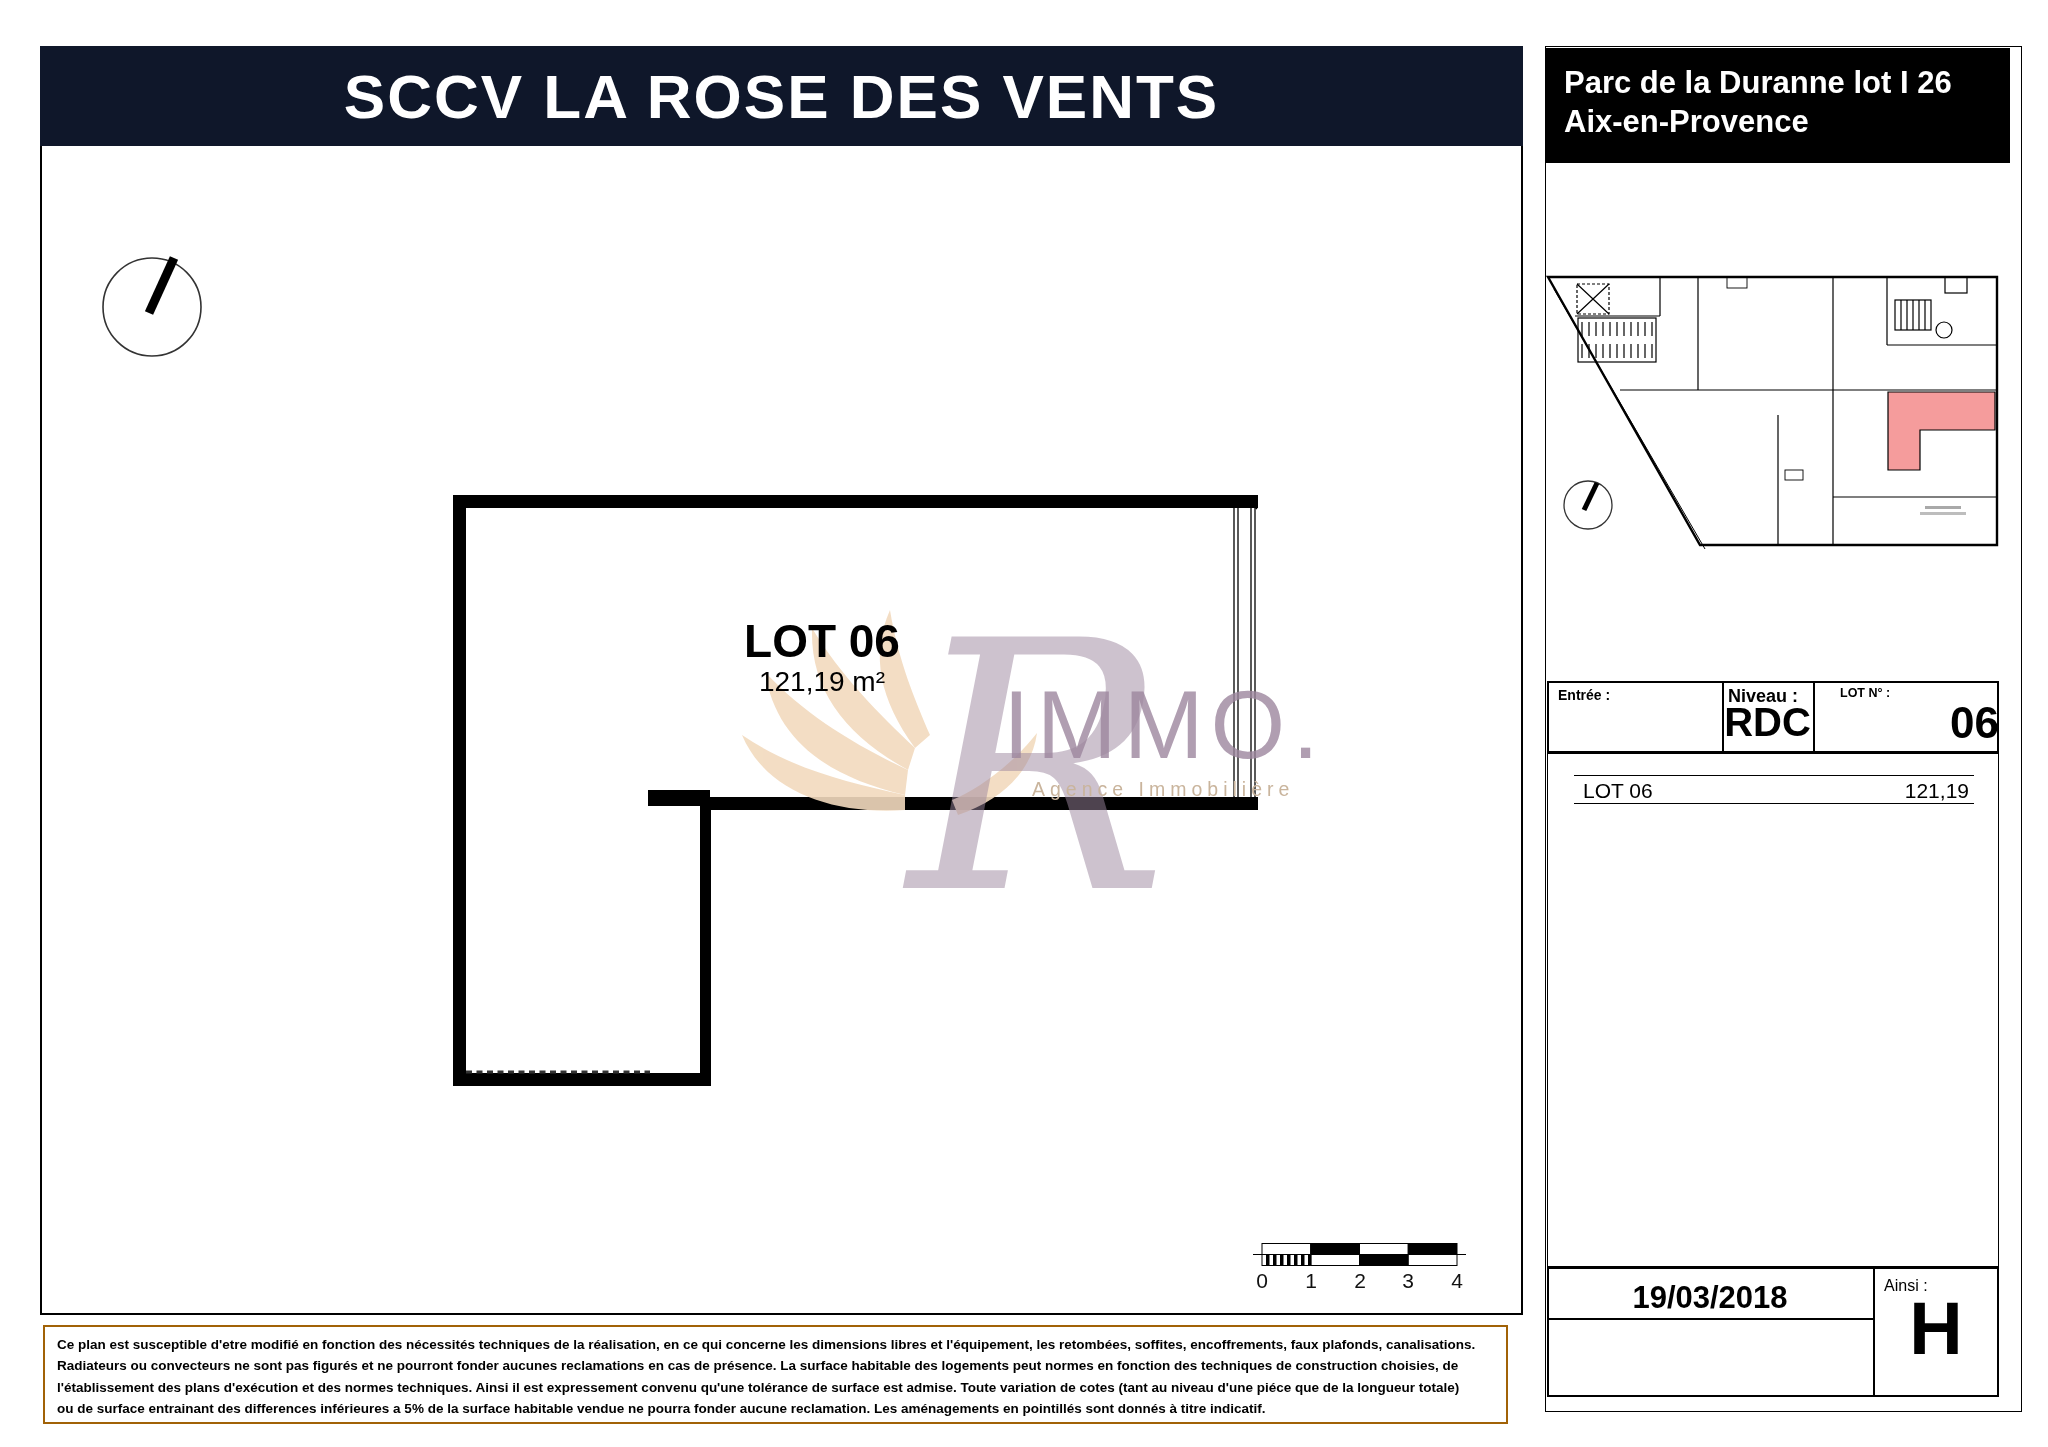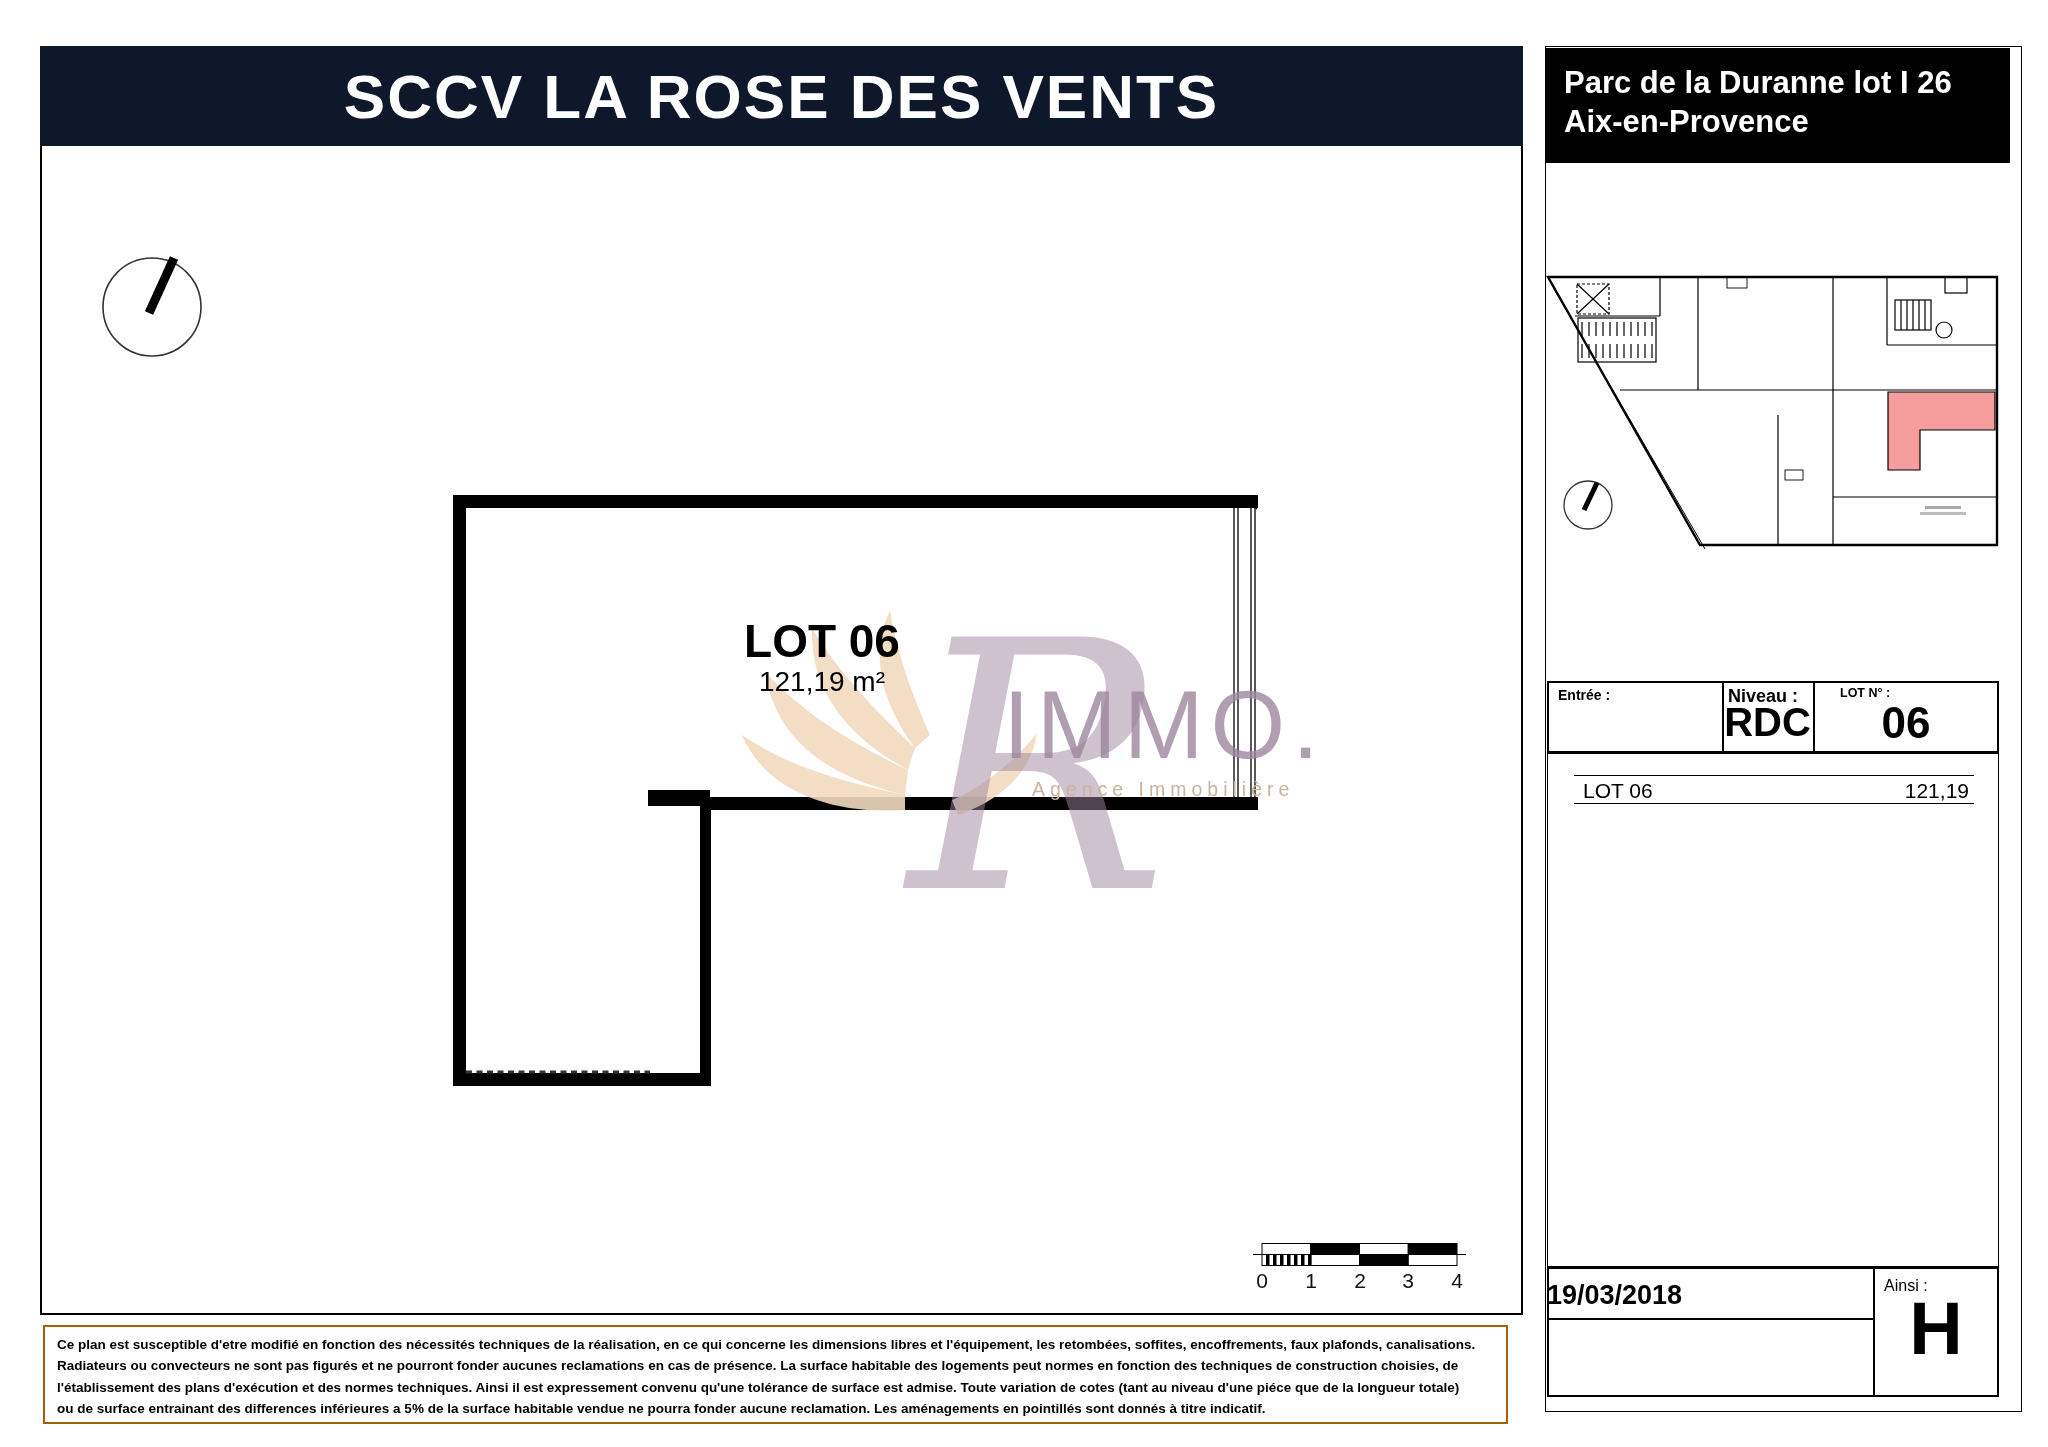--- a/index.html
+++ b/index.html
@@ -26,30 +26,30 @@
   .panel-header{left:1546px;top:48px;width:464px;height:115px;background:#000;color:#fff;
     font-weight:bold;font-size:31px;line-height:39px;padding:15px 0 0 18px;}
   .info-box{left:1547px;top:681px;width:452px;height:72px;border:2px solid #000;}
   .cell-line-1{left:1722px;top:681px;width:0;height:72px;border-left:2px solid #000;}
   .cell-line-2{left:1813px;top:681px;width:0;height:72px;border-left:2px solid #000;}
   .lbl-sm{font-weight:bold;font-size:14px;}
   .entree-lbl{left:1558px;top:687px;}
   .niveau-lbl{left:1728px;top:686px;font-size:18px;}
   .lotno-lbl{left:1840px;top:686px;font-size:12.5px;}
   .niveau-val{left:1722px;top:700px;width:91px;text-align:center;font-weight:bold;font-size:40px;}
-  .lotno-val{left:1813px;top:698px;width:186px;text-align:center;font-weight:bold;font-size:44px;}
+  .lotno-val{left:1813px;top:698px;width:186px;text-align:right;font-weight:bold;font-size:44px;}
   .tall-box{left:1547px;top:753px;width:452px;height:514px;border:1.5px solid #000;}
   .lot-row-line1{left:1574px;top:775px;width:400px;border-top:1.5px solid #000;}
   .lot-row-line2{left:1574px;top:803px;width:400px;border-top:1.5px solid #000;}
   .lot-row-name{left:1583px;top:779px;font-size:21px;}
   .lot-row-area{left:1799px;top:779px;width:170px;text-align:right;font-size:21px;}
   .footer-box{left:1547px;top:1267px;width:452px;height:130px;border:2px solid #000;}
   .footer-hline{left:1547px;top:1318px;width:326px;border-top:2px solid #000;}
   .footer-vline{left:1873px;top:1267px;height:130px;border-left:2px solid #000;}
-  .date-val{left:1547px;top:1280px;width:326px;text-align:left;font-weight:bold;font-size:27px;}
+  .date-val{left:1547px;top:1280px;width:326px;text-align:center;font-weight:bold;font-size:31px;}
   .type-lbl{left:1884px;top:1277px;font-size:16px;}
   .type-val{left:1873px;top:1292px;width:126px;text-align:center;font-weight:bold;font-size:74px;line-height:74px;}
 
   
   .disclaimer{left:43px;top:1325px;width:1465px;height:99px;border:2px solid #a16207;
     padding:7px 12px;font-size:13.5px;font-weight:bold;line-height:21.4px;white-space:nowrap;}
 </style>
 </head>
 <body>
 

